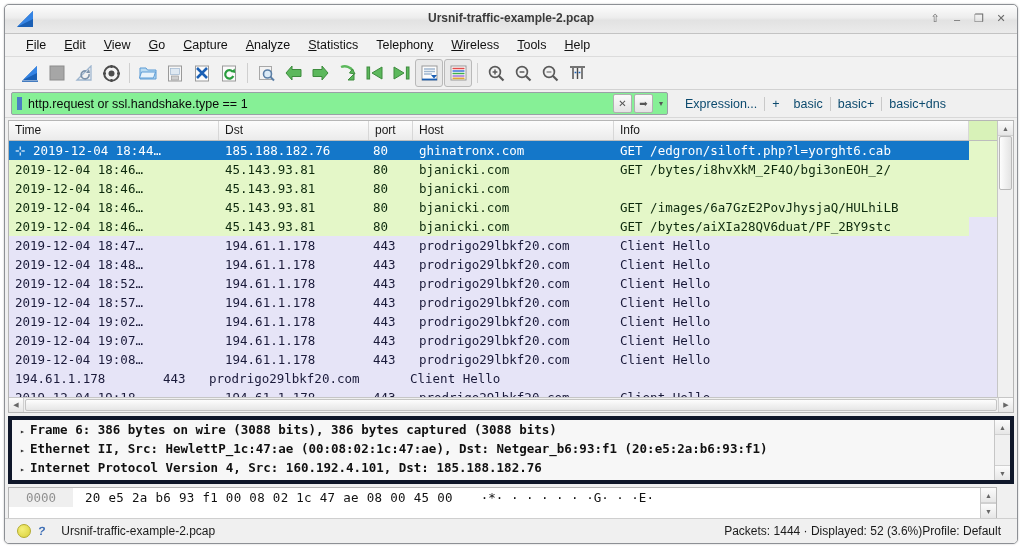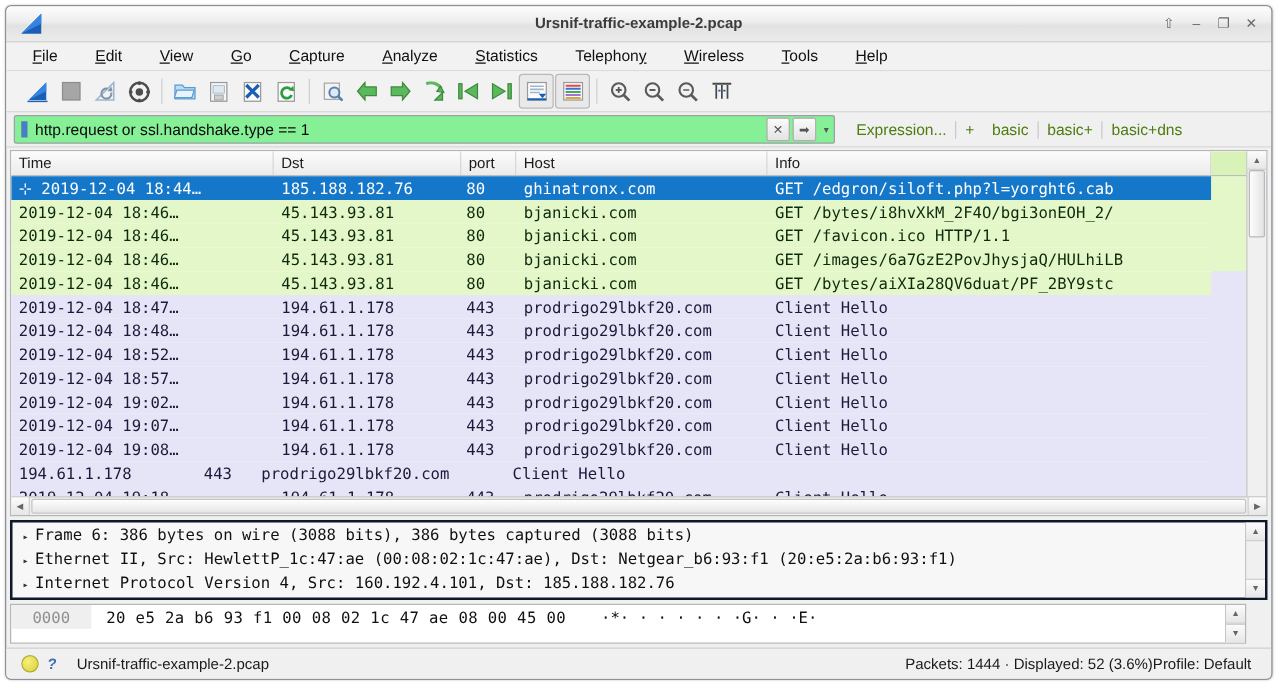--- a/index.html
+++ b/index.html
@@ -15,21 +15,21 @@
   .title-text{position:absolute;left:0;right:0;top:6px;text-align:center;font-size:12px;font-weight:bold;color:#3b3b3b;}
   .tb-logo{position:absolute;left:10px;top:5px;width:22px;height:19px;}
   .wbtns{position:absolute;right:6px;top:4px;display:flex;gap:2px;align-items:center;}
   .wbtn{width:20px;height:19px;display:flex;align-items:center;justify-content:center;
         font-size:11px;color:#6a6a6a;background:linear-gradient(to bottom,#fafafa,#e6e6e6);
         border:1px solid #c9c9c9;border-radius:2px;}
   .wbtn.plain{background:transparent;border:none;}
 
   
   .menubar{height:22px;background:#f2f2f2;border-bottom:1px solid #dcdcdc;
-           display:flex;align-items:center;padding-left:12px;gap:12px;}
+           display:flex;align-items:center;padding-left:12px;gap:0;}
   .menu{padding:2px 9px;font-size:12.5px;color:#111;white-space:nowrap;}
   .menu u{text-decoration:underline;}
 
   
   .toolbar{height:32px;background:#f2f2f2;border-bottom:1px solid #d2d2d2;
            display:flex;align-items:center;padding-left:12px;gap:1px;}
   .tbi{width:26px;height:26px;display:flex;align-items:center;justify-content:center;position:relative;}
   .tbi.framed{border:1px solid #b9b9b9;border-radius:3px;background:#e9e9e9;}
   .tbsep{width:1px;height:20px;background:#cfcfcf;margin:0 4px;}
 
@@ -38,21 +38,21 @@
   .filt-wrap{position:relative;flex:0 0 auto;width:655px;height:21px;
              border:1px solid #9aa0a6;background:#86f096;border-radius:2px;display:flex;align-items:center;}
   .filt-bookmark{width:14px;height:19px;display:flex;align-items:center;justify-content:center;}
   .filt-bookmark i{display:block;width:5px;height:13px;background:#4a7ec4;}
   .filt-input{flex:1;font-family:"Liberation Sans",sans-serif;font-size:12.5px;color:#0a0a0a;
               background:transparent;border:none;outline:none;padding:0 2px;}
   .filt-btn{width:17px;height:17px;margin-right:2px;display:flex;align-items:center;justify-content:center;
             border:1px solid #b0b0b0;background:linear-gradient(to bottom,#fbfbfb,#e3e3e3);border-radius:2px;
             font-size:10px;color:#555;}
   .filt-caret{width:12px;display:flex;align-items:center;justify-content:center;font-size:8px;color:#555;}
-  .fb-right{display:flex;align-items:center;gap:0;padding-left:10px;font-size:12.5px;color:#4d7c0f;}
+  .fb-right{display:flex;align-items:center;gap:0;padding-left:10px;font-size:12.5px;color:#0c4a6e;}
   .fb-right .it{padding:0 7px;white-space:nowrap;}
   .fb-div{width:1px;height:14px;background:#c9c9c9;}
   .plist{position:relative;height:291px;border:1px solid #b6b6b6;margin:2px 3px 0 3px;background:#fff;overflow:hidden;}
   .cols{display:flex;height:19px;background:linear-gradient(to bottom,#fcfcfc,#ebebeb);
         border-bottom:1px solid #bdbdbd;font-size:12px;color:#1a1a1a;}
   .col{padding:2px 0 0 6px;box-sizing:border-box;border-right:1px solid #d7d7d7;overflow:hidden;white-space:nowrap;}
   .rows{font-family:"DejaVu Sans Mono",monospace;font-size:12.5px;}
   .row{display:flex;height:19px;line-height:19px;white-space:nowrap;}
   .row .c{box-sizing:border-box;padding-left:6px;overflow:hidden;text-overflow:clip;}
   .row .c.port{text-align:left;padding-left:4px;}
@@ -69,21 +69,21 @@
   .hs-arrow{width:14px;display:flex;align-items:center;justify-content:center;font-size:7px;color:#666;
             background:linear-gradient(to bottom,#fbfbfb,#e6e6e6);border-right:1px solid #d0d0d0;}
   .hs-arrow.r{border-right:none;border-left:1px solid #d0d0d0;}
   .hs-thumb{flex:1;margin:1px;background:linear-gradient(to bottom,#fdfdfd,#e6e6e6);border:1px solid #c4c4c4;border-radius:2px;}
   .extracol{position:absolute;top:0;width:38px;}
   .extracol .hdr{height:19px;background:#d8f2b8;border-bottom:1px solid #bdbdbd;}
   .extracol .body{background:#e6e4f7;}
   .extracol .body .g{height:76px;background:#e4f7c8;}
 
   
-  .details{position:relative;height:60px;border:2px solid #0f172a;margin:3px 3px 0 3px;background:#f7f7f7;overflow:hidden;}
+  .details{position:relative;height:60px;border:4px solid #0f172a;margin:3px 3px 0 3px;background:#f7f7f7;overflow:hidden;font-weight:bold;}
   .dline{font-family:"DejaVu Sans Mono",monospace;font-size:12.5px;line-height:19px;height:19px;
          white-space:nowrap;padding-left:8px;color:#101010;}
   .tri{display:inline-block;width:10px;color:#333;font-size:8px;}
 
   
   .bytes{position:relative;height:30px;border:1px solid #b6b6b6;margin:3px 20px 0 3px;background:#fff;overflow:hidden;}
   .bline{display:flex;height:19px;line-height:19px;font-family:"DejaVu Sans Mono",monospace;font-size:12.5px;}
   .boff{width:64px;background:#efefef;color:#909090;text-align:center;}
   .bhex{padding-left:12px;color:#111;letter-spacing:.3px;}
   .basc{padding-left:28px;color:#111;}
@@ -329,21 +329,20 @@
           <div class="c" style="width: 150px;">45.143.93.81</div>
           <div class="c port" style="width: 44px;">80</div>
           <div class="c" style="width: 201px;">bjanicki.com</div>
           <div class="c" style="width: 355px;">GET /bytes/i8hvXkM_2F4O/bgi3onEOH_2/</div>
         </div>
         <div class="row http">
           <div class="c" style="width: 210px;">2019-12-04 18:46…</div>
           <div class="c" style="width: 150px;">45.143.93.81</div>
           <div class="c port" style="width: 44px;">80</div>
           <div class="c" style="width: 201px;">bjanicki.com</div>
-          <div class="c" style="width: 355px;">GET /favicon.ico HTTP/1.1</div>
         </div>
         <div class="row http">
           <div class="c" style="width: 210px;">2019-12-04 18:46…</div>
           <div class="c" style="width: 150px;">45.143.93.81</div>
           <div class="c port" style="width: 44px;">80</div>
           <div class="c" style="width: 201px;">bjanicki.com</div>
           <div class="c" style="width: 355px;">GET /images/6a7GzE2PovJhysjaQ/HULhiLB</div>
         </div>
         <div class="row http">
           <div class="c" style="width: 210px;">2019-12-04 18:46…</div>

